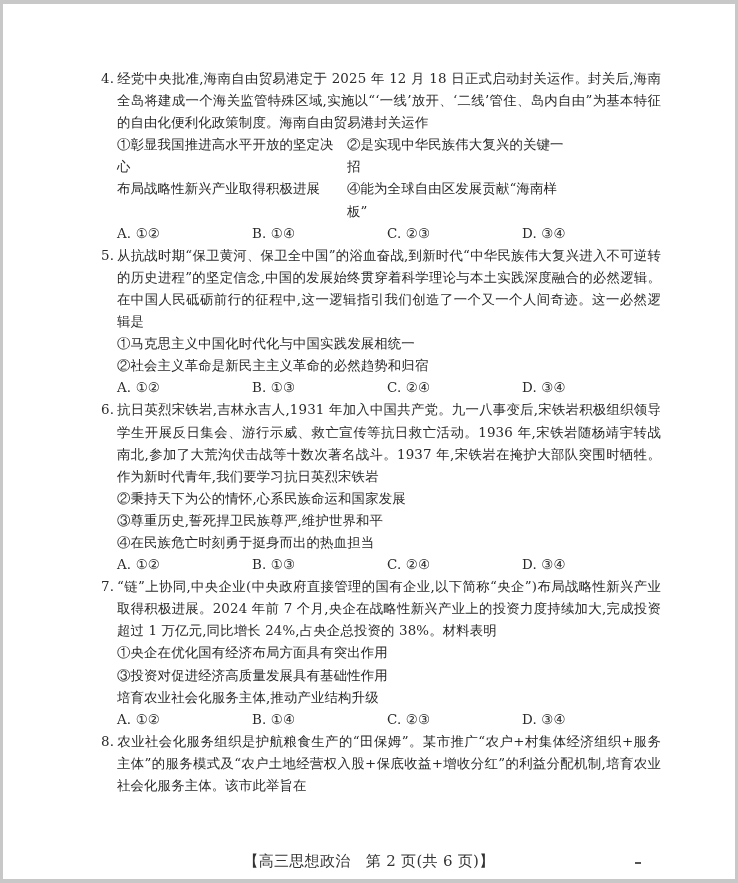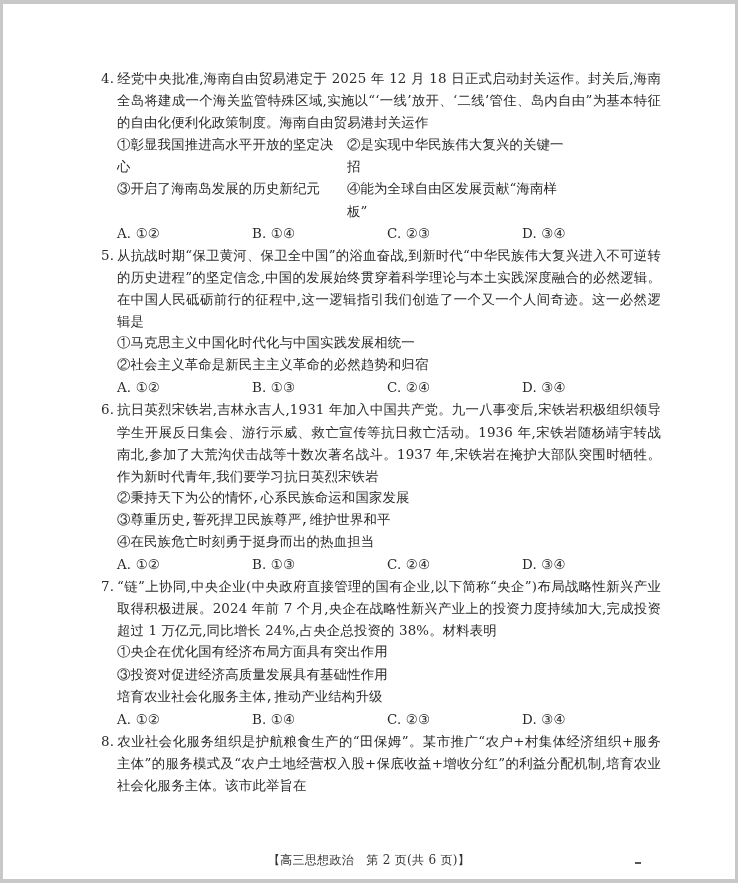--- a/index.html
+++ b/index.html
@@ -32,38 +32,38 @@
       line-height: 22.1px;
       letter-spacing: 0.15px;
     }
     .q { margin: 0; }
     .q-stem {
       padding-left: 16px;
       text-indent: -16px;
       text-align: justify;
     }
     .q-num { display: inline-block; width: 16px; text-indent: 0; }
-    .opt-line { padding-left: 16px; white-space: nowrap; font-family: Liberation Mono, monospace; }
+    .opt-line { padding-left: 16px; white-space: nowrap; }
     .opt-grid {
       display: grid;
       grid-template-columns: 230px 230px;
       padding-left: 16px;
     }
     .choices {
       display: grid;
       grid-template-columns: 135px 135px 135px 135px;
       padding-left: 16px;
     }
     .footer {
       position: absolute;
       top: 848px;
       left: 0;
       width: 732px;
       text-align: center;
-      font-size: 12px;
+      font-size: 15px;
       color: #333;
       letter-spacing: 0.3px;
     }
     .footer-mark {
       position: absolute;
       left: 632px;
       top: 858px;
       width: 6px;
       height: 1.5px;
       background: #555;
@@ -73,21 +73,21 @@
 <body>
 
 <div class="page">
   <div class="content">
 
     <div class="q">
       <div class="q-stem"><span class="q-num">4.</span><span>经党中央批准,海南自由贸易港定于 2025 年 12 月 18 日正式启动封关运作。封关后,海南全岛将建成一个海关监管特殊区域,实施以“‘一线’放开、‘二线’管住、岛内自由”为基本特征的自由化便利化政策制度。海南自由贸易港封关运作</span></div>
       <div class="opt-grid">
         <span>①彰显我国推进高水平开放的坚定决心</span>
         <span>②是实现中华民族伟大复兴的关键一招</span>
-        <span>③开启了海南岛发展的历史新纪元</span>
+        <span>布局战略性新兴产业取得积极进展</span>
         <span>④能为全球自由区发展贡献“海南样板”</span>
       </div>
       <div class="choices">
         <span>A. ①②</span>
         <span>B. ①④</span>
         <span>C. ②③</span>
         <span>D. ③④</span>
       </div>
     </div>
 

